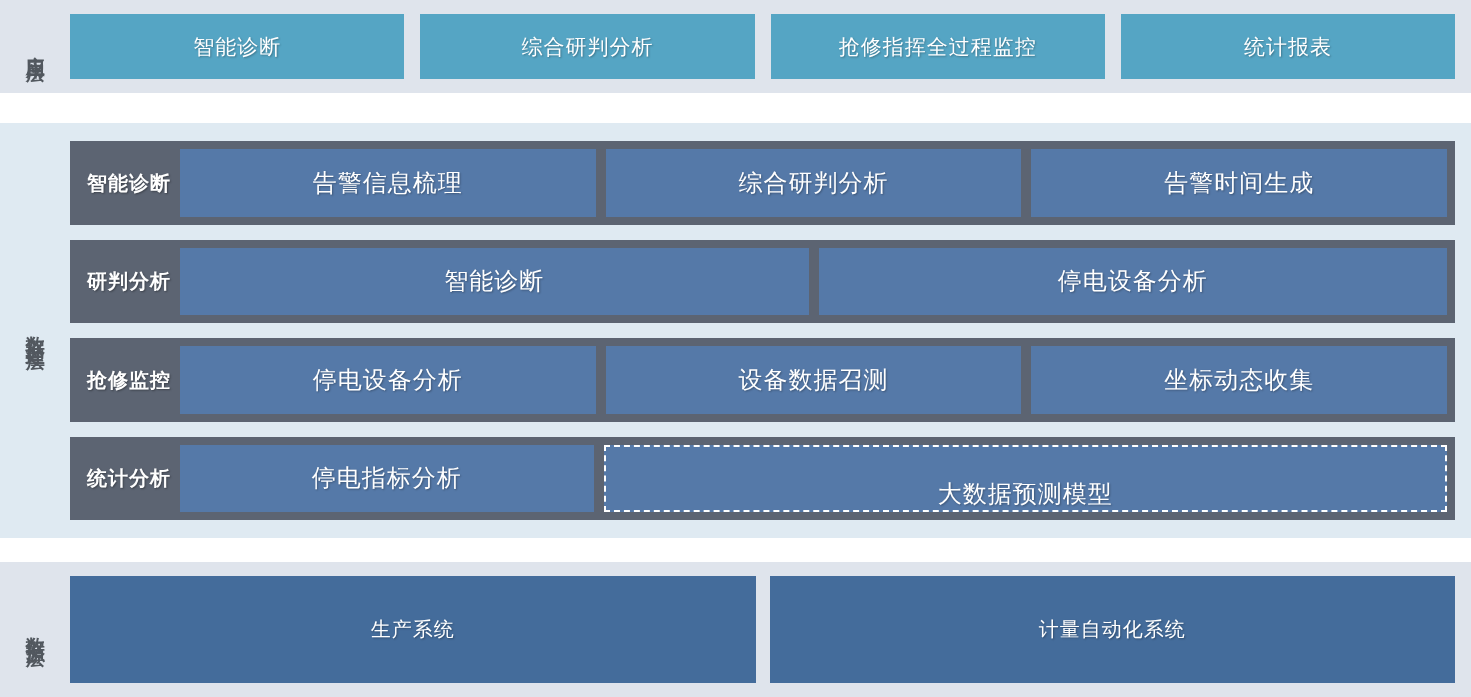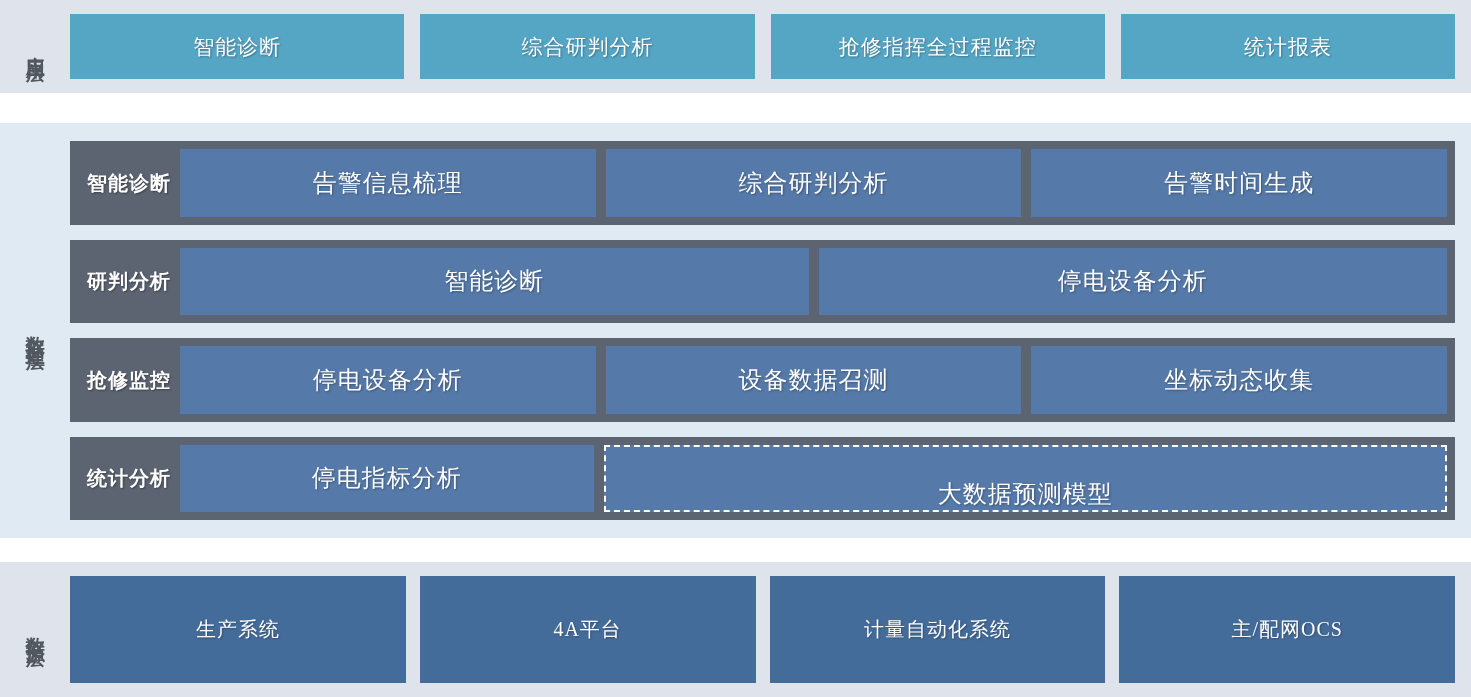--- a/index.html
+++ b/index.html
@@ -250,23 +250,17 @@
 <div class="band" id="src-band">
   <div class="layer-label">
     <span class="vtext">数据源层</span>
   </div>
   <div id="src-grid">
     <div class="src-row">
       <div class="src-cell">
         <span>生产系统</span>
       </div>
       <div class="src-cell">
-        <span>4A平台</span>
-      </div>
-      <div class="src-cell">
         <span>计量自动化系统</span>
       </div>
-      <div class="src-cell">
-        <span>主/配网OCS</span>
-      </div>
     </div>
   </div>
 </div>
 
 </body></html>

